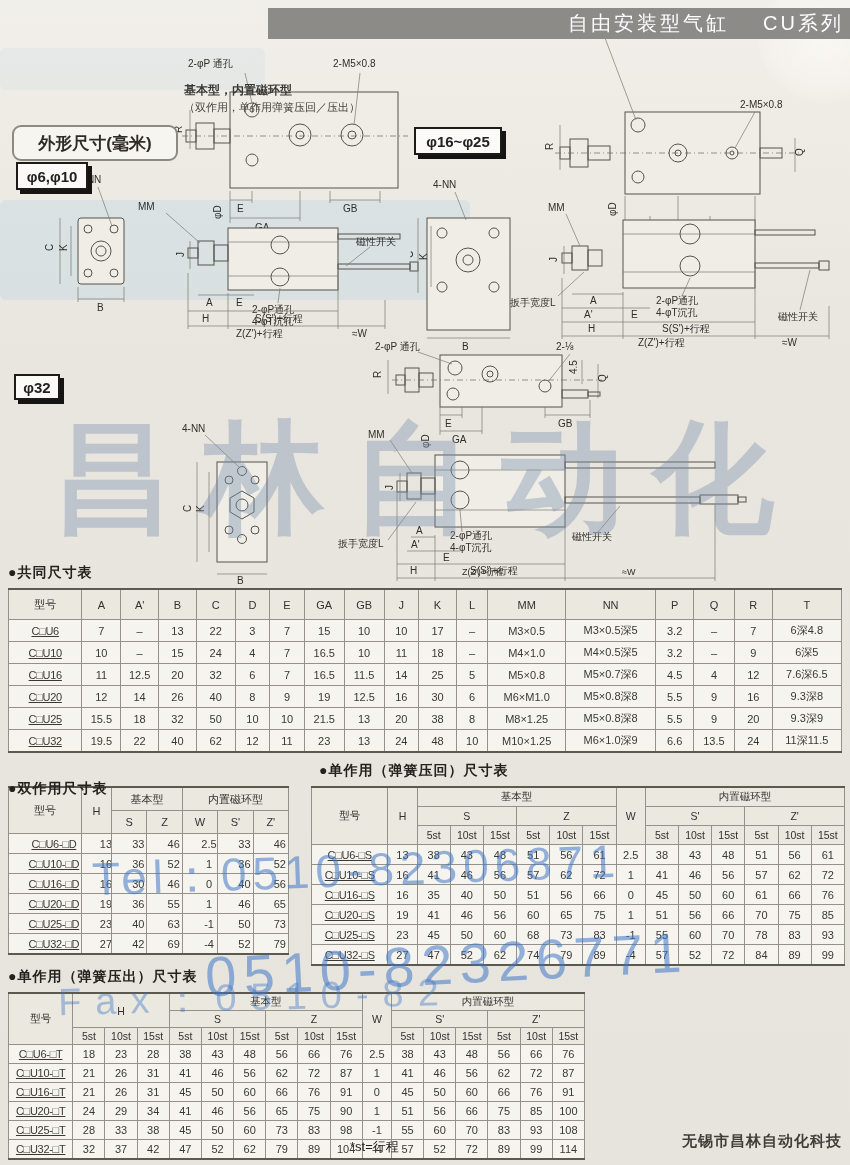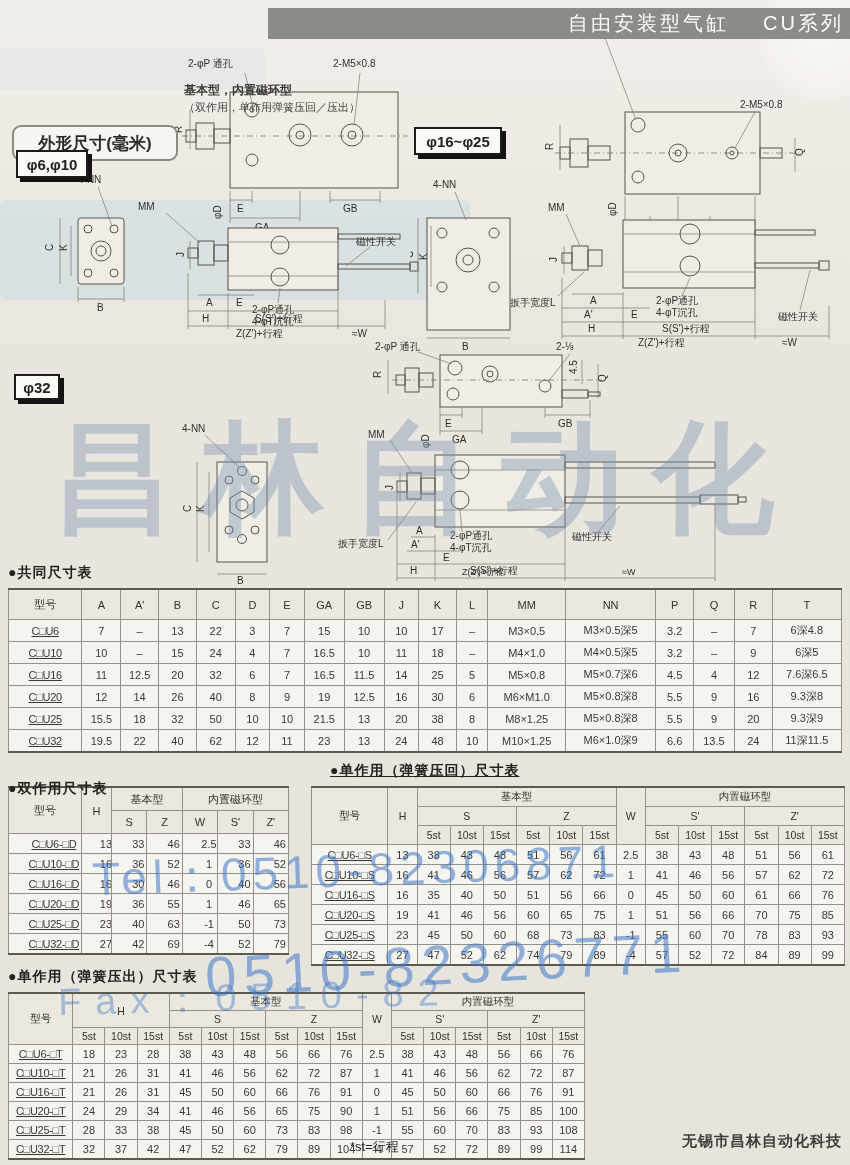--- a/index.html
+++ b/index.html
@@ -16,21 +16,21 @@
   
   .title-box{position:absolute;left:12px;top:81px;width:162px;height:32px;border:2px solid #8a8a83;
         border-radius:9px;background:#f7f5ef;display:flex;align-items:center;justify-content:center;
         font-size:17px;font-weight:bold;color:#2e2c28;z-index:3;margin-top:44px;}
   .note1{position:absolute;left:184px;top:82px;font-size:12px;font-weight:bold;color:#3a3834;z-index:3;}
   .note2{position:absolute;left:184px;top:100px;font-size:11px;color:#45433e;z-index:3;}
   
   .tag{position:absolute;background:#fbfaf6;border:2px solid #1c1b19;box-shadow:4px 4px 0 #151412;
         display:flex;align-items:center;justify-content:center;font-size:15px;font-weight:bold;
         color:#222;z-index:3;}
-  #tag-d6{left:16px;top:150px;width:68px;height:24px;}
+  #tag-d6{left:16px;top:162px;width:68px;height:24px;}
   #tag-d16{left:414px;top:127px;width:84px;height:24px;}
   #tag-d32{left:14px;top:374px;width:42px;height:22px;}
   
   svg.draw{position:absolute;z-index:2;}
   svg.draw text{font-family:"Liberation Sans",sans-serif;font-size:10px;fill:#2f2e2a;}
   svg.draw .ln{stroke:#56534c;stroke-width:1;fill:none;}
   svg.draw .thin{stroke:#7b786f;stroke-width:.7;fill:none;}
   svg.draw .dash{stroke:#6b6860;stroke-width:.7;fill:none;stroke-dasharray:6 3 1 3;}
   svg.draw .fillp{fill:#efede6;}
   
@@ -368,21 +368,21 @@
       <text x="472" y="235" style="font-size:9px;">≈W</text>
       <line class="thin" x1="247" y1="152" x2="247" y2="241"></line>
       <line class="thin" x1="285" y1="195" x2="285" y2="241"></line>
       <line class="thin" x1="415" y1="187" x2="415" y2="241"></line>
       <line class="thin" x1="565" y1="164" x2="565" y2="241"></line>
     </g>
   </svg>
 
   <div class="sec" style="left:8px;top:564px;">●共同尺寸表</div>
   <div class="sec" style="left:8px;top:762px;margin-top:18px;">●双作用尺寸表</div>
-  <div class="sec" style="left:330px;top:762px;text-decoration:underline;">●单作用（弹簧压回）尺寸表</div>
+  <div class="sec" style="left:319px;top:762px;">●单作用（弹簧压回）尺寸表</div>
   <div class="sec" style="left:8px;top:968px;">●单作用（弹簧压出）尺寸表</div>
 
   <table class="tbl" id="tbl-common" style="left:8px;top:588px;width:834px;">
     <colgroup>
       <col style="width:70px">
         <col style="width:37px">
         <col style="width:36px">
         <col style="width:36px">
       <col style="width:37px">
         <col style="width:33px">

